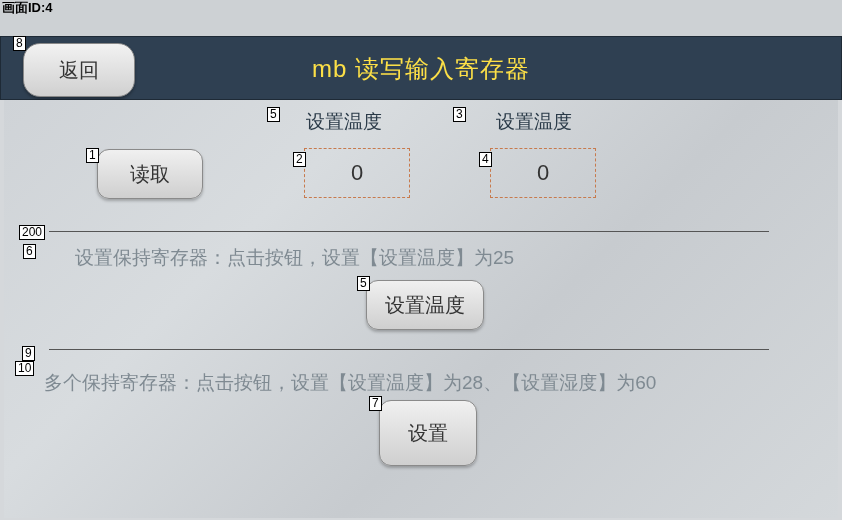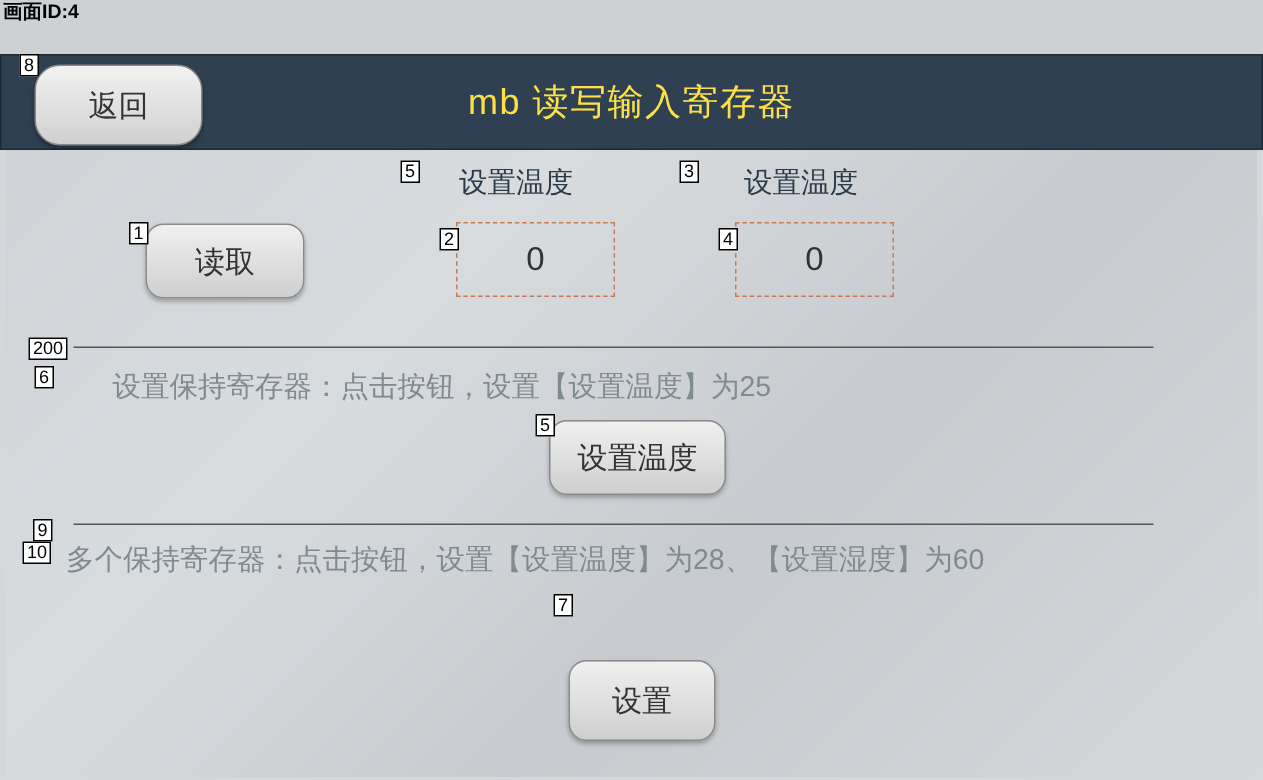--- a/index.html
+++ b/index.html
@@ -135,18 +135,18 @@
   <div class="tag" style="left:19px; top:144px;">6</div>
   <div class="instr" style="left:32px; top:145px;margin-left:39px;">设置保持寄存器：点击按钮，设置【设置温度】为25</div>
 
   <div class="tag" style="left:353px; top:176px;">5</div>
   <button class="btn" style="left:362px; top:180px; width:118px; height:50px;">设置温度</button>
 
   <div class="hr-line" style="left:45px; top:249px; width:720px;"></div>
   <div class="tag" style="left:18px; top:246px;">9</div>
 
   <div class="tag" style="left:11px; top:261px;">10</div>
-  <div class="instr" style="left:40px; top:260px;">多个保持寄存器：点击按钮，设置【设置温度】为28、【设置湿度】为60</div>
+  <div class="instr" style="left:40px; top:270px;">多个保持寄存器：点击按钮，设置【设置温度】为28、【设置湿度】为60</div>
 
   <div class="tag" style="left:365px; top:296px;">7</div>
-  <button class="btn" style="left:375px; top:300px; width:98px; height:54px;margin-top:40px;">设置</button>
+  <button class="btn" style="left:375px; top:300px; width:98px; height:66px;">设置</button>
 
 </div>
 
 </body></html>

